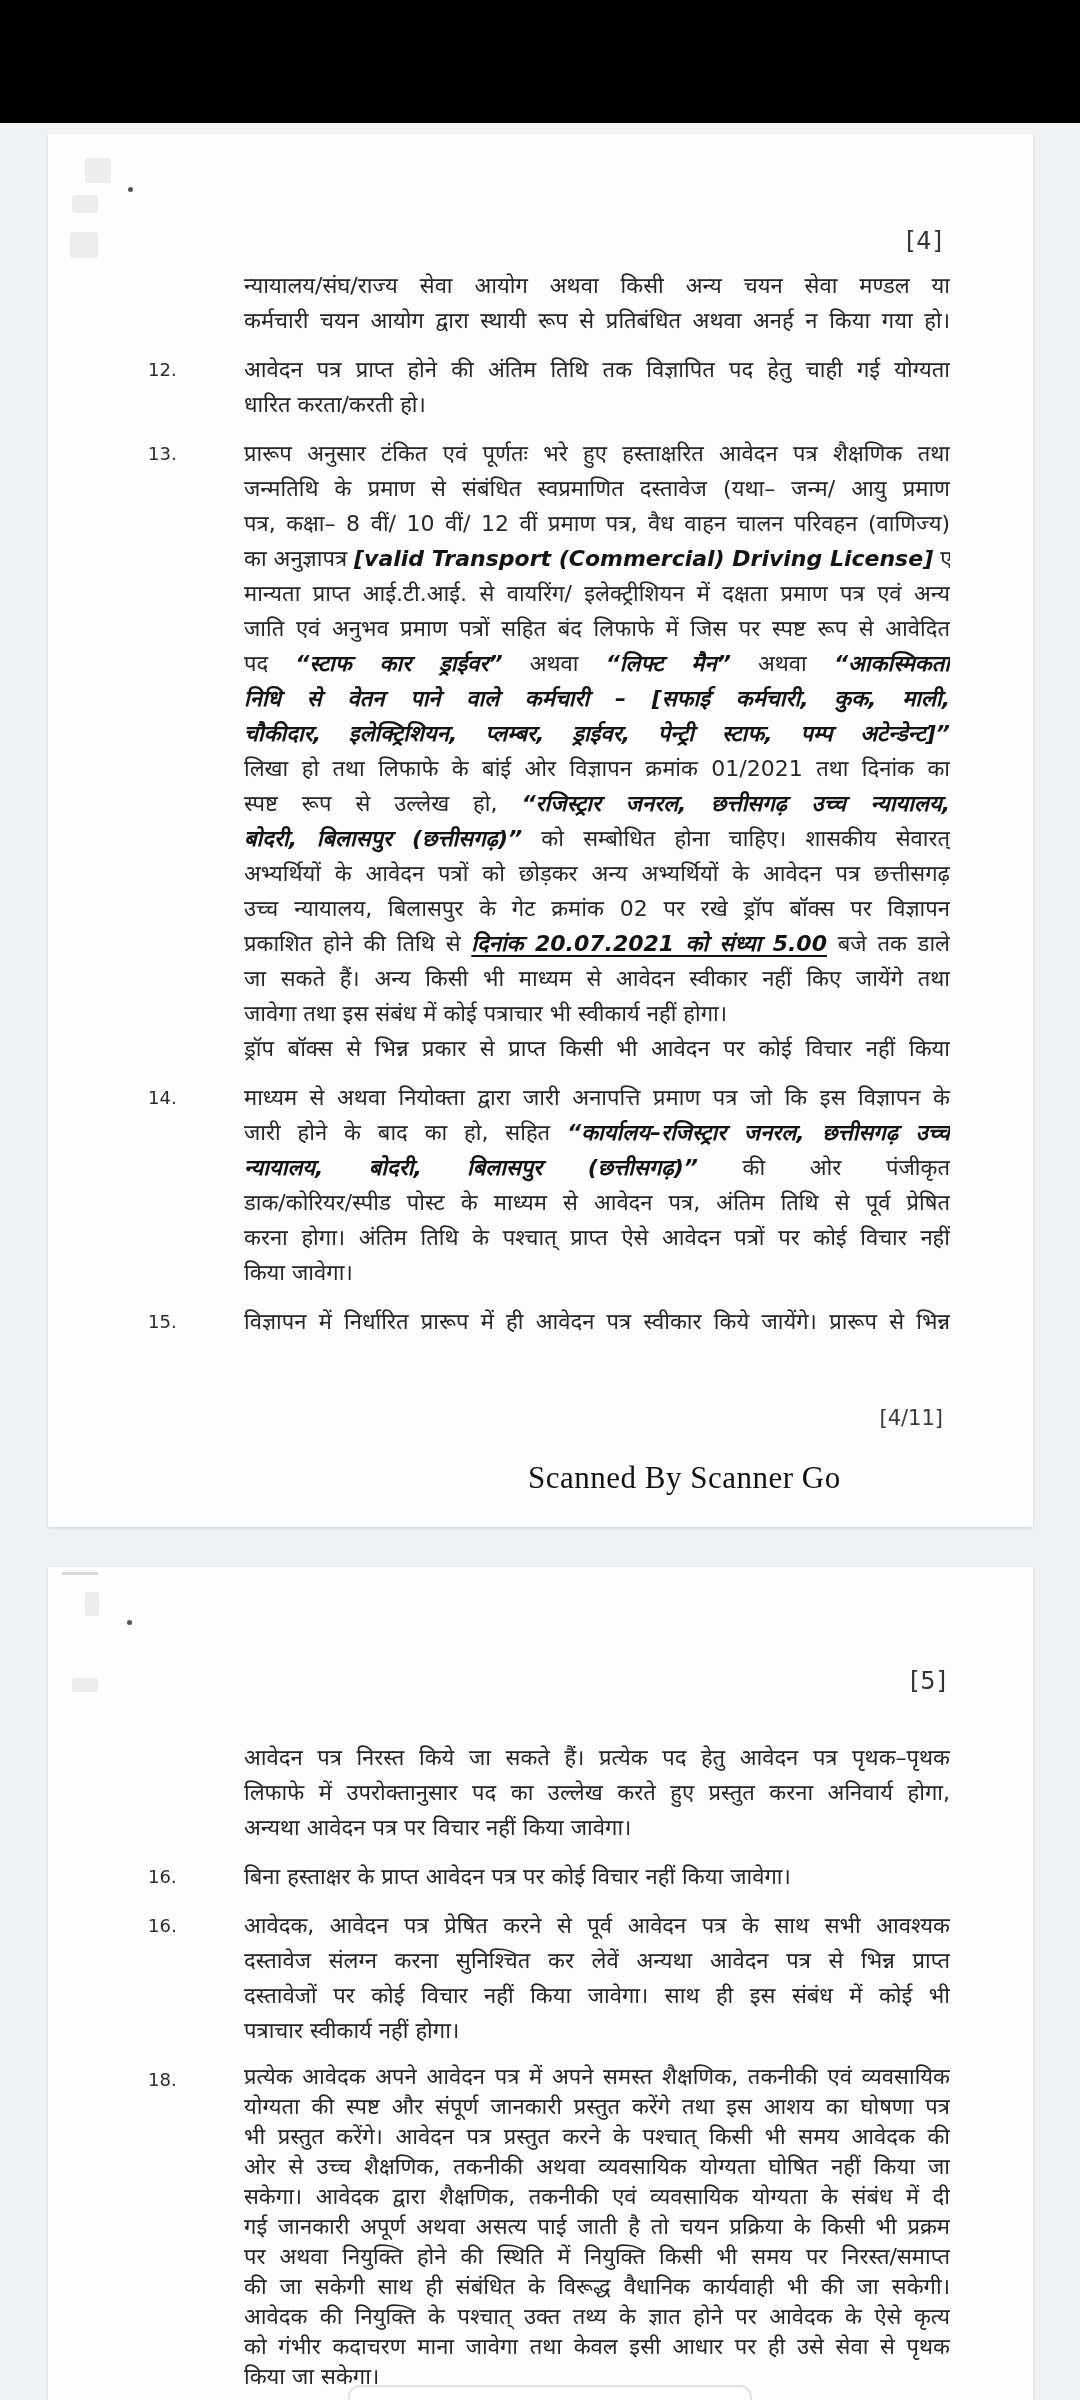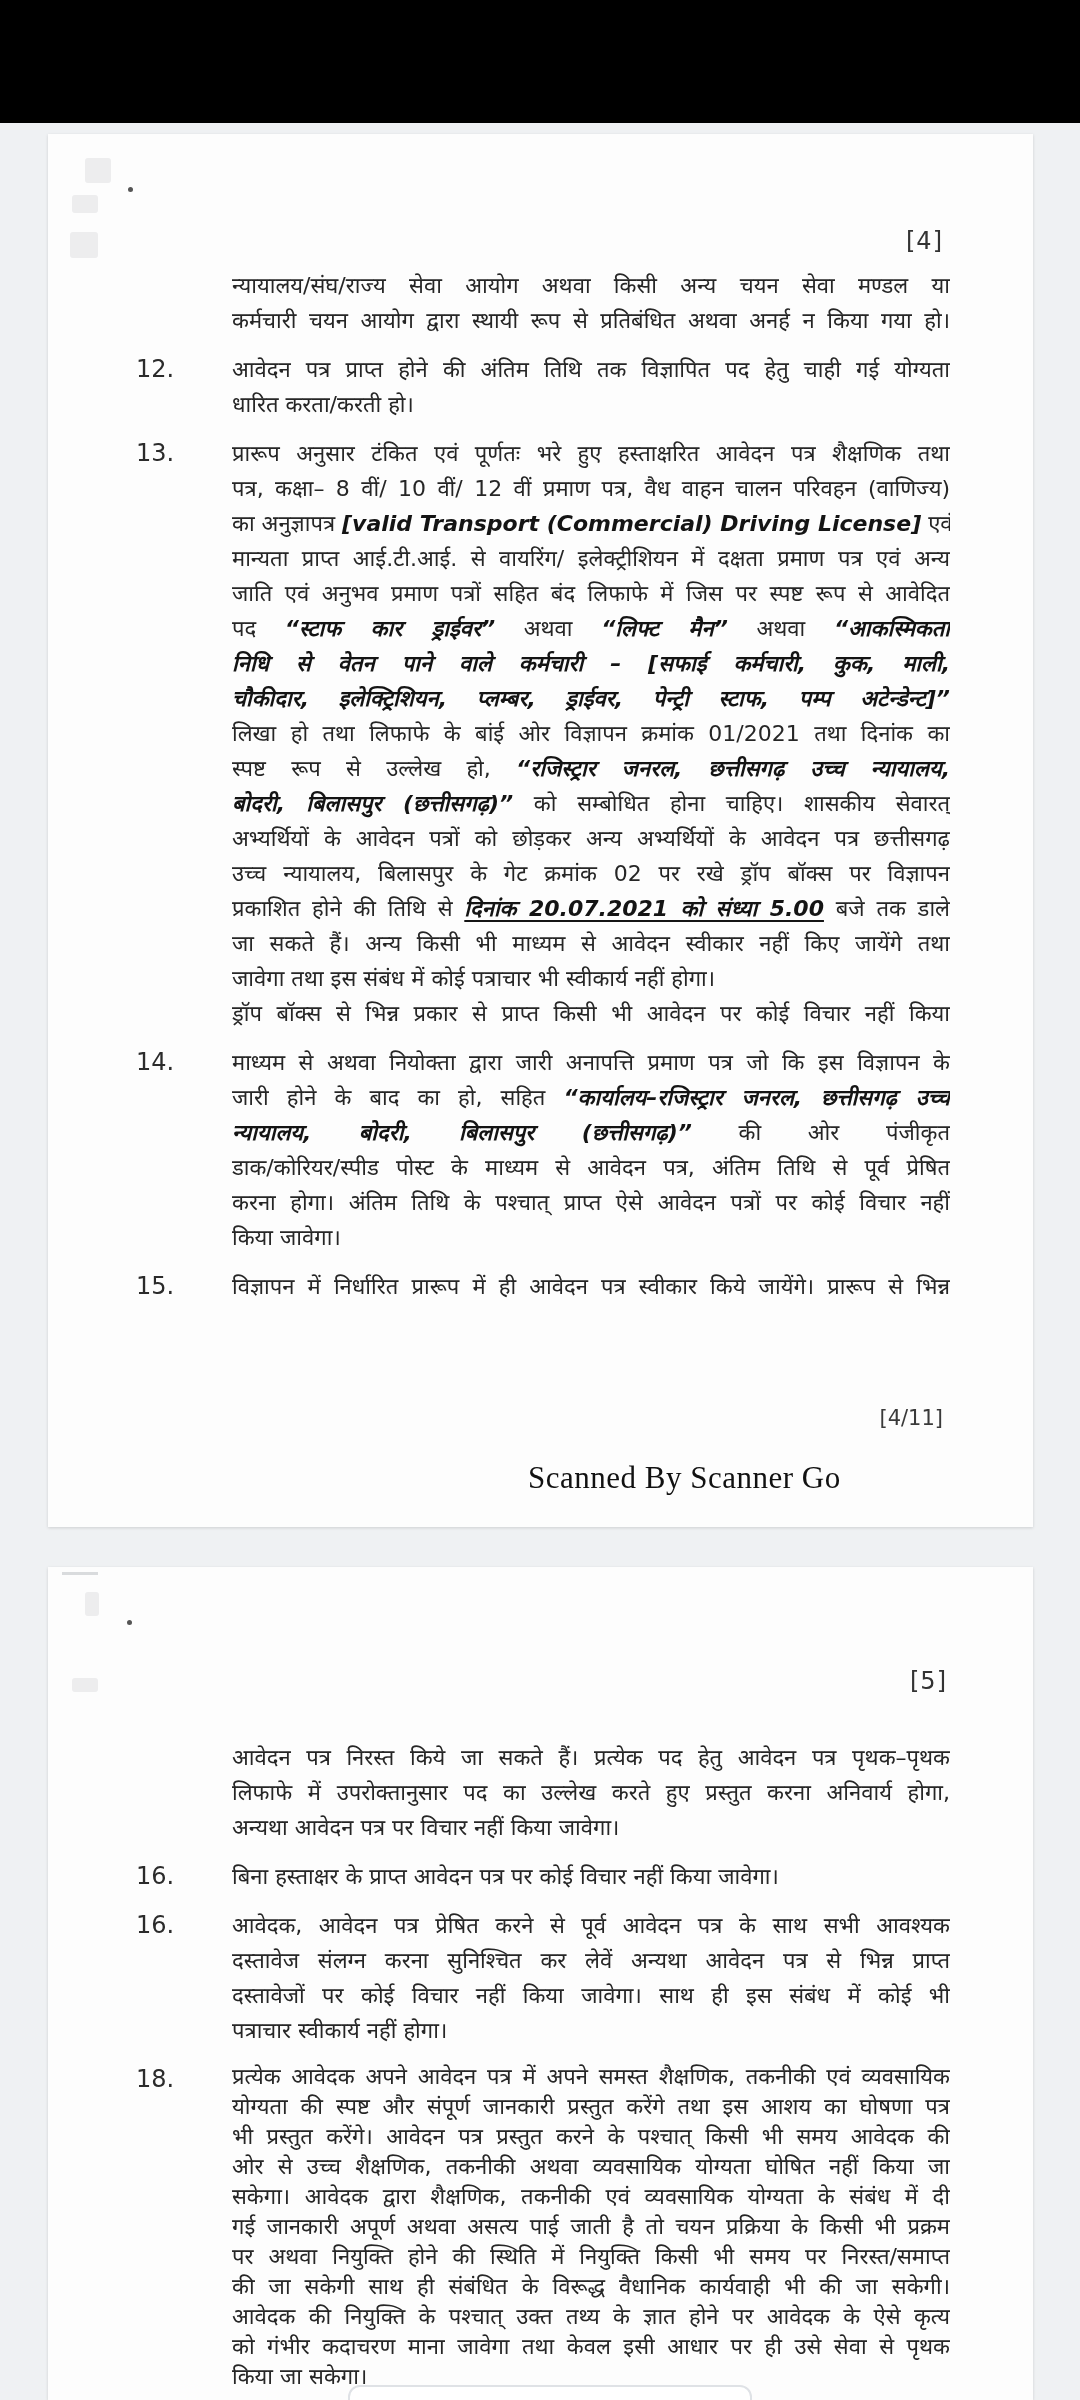--- a/index.html
+++ b/index.html
@@ -7,24 +7,24 @@
        font-family:"DejaVu Sans",sans-serif;}
   .screen{position:relative;width:1080px;height:2400px;overflow:hidden;}
   .top-bar{position:absolute;left:0;top:0;width:1080px;height:123px;background:#000;}
   .page{position:absolute;left:48px;width:985px;background:#fdfdfd;
         box-shadow:0 1px 3px rgba(0,0,0,.14);}
   .page1{top:134px;height:1393px;}
   .page2{top:1567px;height:833px;}
   .page-num{position:absolute;right:90px;top:93px;font-size:24px;color:#333;
             letter-spacing:1px;}
   .page2 .page-num{top:100px;right:86px;}
-  .items{position:absolute;left:12px;top:134px;right:83px;padding-left:76px;}
+  .items{position:absolute;left:0;top:134px;right:83px;padding-left:100px;}
   .page2 .items{top:173px;}
   .item{display:flex;margin-bottom:14px;}
-  .num{flex:none;width:96px;font-size:24px;color:#2b2b2b;line-height:35px;}
+  .num{flex:none;width:96px;font-size:18px;color:#2b2b2b;line-height:35px;}
   .lines{flex:1;min-width:0;}
   .line{height:35px;line-height:35px;font-size:22px;color:#262626;
         white-space:nowrap;overflow:hidden;text-align:justify;text-align-last:justify;}
   .line.end{text-align-last:left;}
   .tight .line{height:30px;line-height:30px;}
   .seg-b{font-weight:700;color:#141414;font-style:italic;}
   .seg-u{text-decoration:underline;text-decoration-thickness:2px;text-underline-offset:4px;}
   .footer-ref{position:absolute;right:90px;top:1272px;font-size:21px;color:#3a3a3a;margin-left:43px;}
   .scanner-credit{position:absolute;left:480px;top:1326px;font-size:31px;color:#111;
                   font-family:Liberation Serif, serif;letter-spacing:.5px;}
@@ -59,20 +59,21 @@
           <div class="num">12.</div>
           <div class="lines">
             <div class="line"><span class="">आवेदन पत्र प्राप्त होने की अंतिम तिथि तक विज्ञापित पद हेतु चाही गई योग्यता</span></div>
             <div class="line end"><span class="">धारित करता/करती हो।</span></div>
           </div>
         </div>
         <div class="item">
           <div class="num">13.</div>
           <div class="lines">
             <div class="line"><span class="">प्रारूप अनुसार टंकित एवं पूर्णतः भरे हुए हस्ताक्षरित आवेदन पत्र शैक्षणिक तथा</span></div>
+            <div class="line"><span class="">जन्मतिथि के प्रमाण से संबंधित स्वप्रमाणित दस्तावेज (यथा– जन्म/ आयु प्रमाण</span></div>
             <div class="line"><span class="">पत्र, कक्षा– 8 वीं/ 10 वीं/ 12 वीं प्रमाण पत्र, वैध वाहन चालन परिवहन (वाणिज्य)</span></div>
             <div class="line"><span class="">का अनुज्ञापत्र </span><span class="seg-b ">[valid Transport (Commercial) Driving License]</span><span class=""> एवं शासकीय</span></div>
             <div class="line"><span class="">मान्यता प्राप्त आई.टी.आई. से वायरिंग/ इलेक्ट्रीशियन में दक्षता प्रमाण पत्र एवं अन्य</span></div>
             <div class="line"><span class="">जाति एवं अनुभव प्रमाण पत्रों सहित बंद लिफाफे में जिस पर स्पष्ट रूप से आवेदित</span></div>
             <div class="line"><span class="">पद </span><span class="seg-b ">“स्टाफ कार ड्राईवर”</span><span class=""> अथवा </span><span class="seg-b ">“लिफ्ट मैन”</span><span class=""> अथवा </span><span class="seg-b ">“आकस्मिकता</span></div>
             <div class="line"><span class="seg-b ">निधि से वेतन पाने वाले कर्मचारी – [सफाई कर्मचारी, कुक, माली,</span></div>
             <div class="line"><span class="seg-b ">चौकीदार, इलेक्ट्रिशियन, प्लम्बर, ड्राईवर, पेन्ट्री स्टाफ, पम्प अटेन्डेन्ट]”</span></div>
             <div class="line"><span class="">लिखा हो तथा लिफाफे के बांई ओर विज्ञापन क्रमांक 01/2021 तथा दिनांक का</span></div>
             <div class="line"><span class="">स्पष्ट रूप से उल्लेख हो, </span><span class="seg-b ">“रजिस्ट्रार जनरल, छत्तीसगढ़ उच्च न्यायालय,</span></div>
             <div class="line"><span class="seg-b ">बोदरी, बिलासपुर (छत्तीसगढ़)”</span><span class=""> को सम्बोधित होना चाहिए। शासकीय सेवारत्</span></div>

